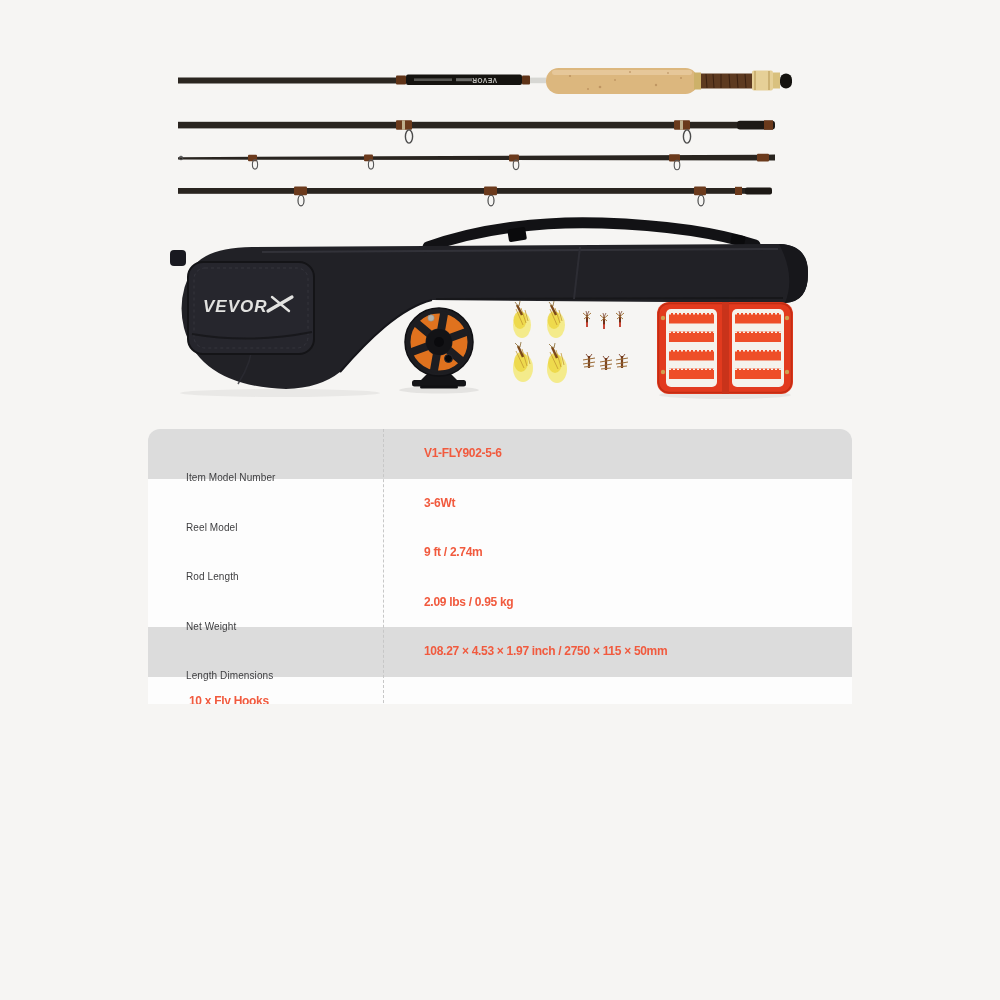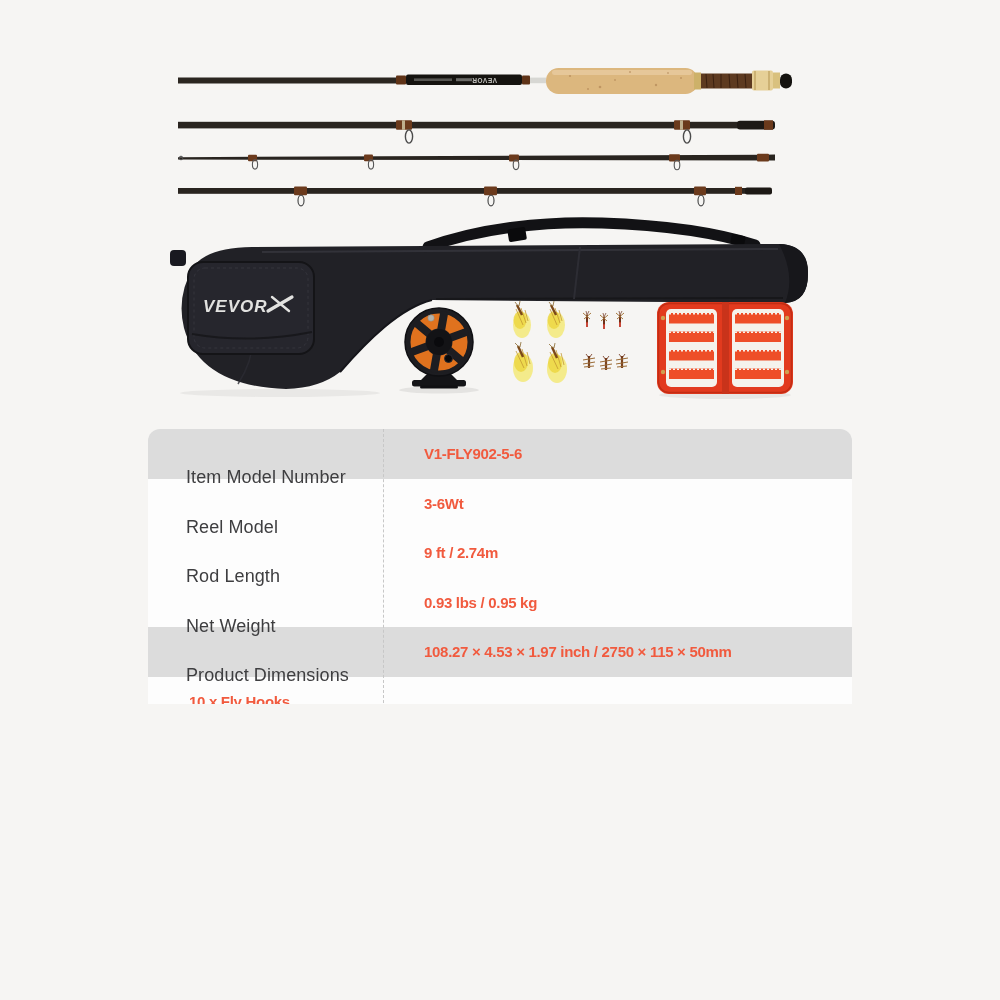--- a/index.html
+++ b/index.html
@@ -18,26 +18,26 @@
     border-radius:12px;overflow:hidden;
   }
   .spec-row{display:flex;width:100%;}
   .spec-row.gray{background:var(--row-gray);}
   .spec-row.white{background:var(--row-white);}
   .spec-row{height:49.5px;}
   .spec-row.tall{height:168.5px;}
   .label-cell{
     width:235px;box-sizing:border-box;padding-left:38px;
     display:flex;align-items:center;
-    color:var(--label-text);font-size:18px;letter-spacing:0.1px;margin-top:48px;
+    color:var(--label-text);font-size:10px;letter-spacing:0.1px;margin-top:48px;
   }
   .value-cell{
     flex:1;box-sizing:border-box;padding-left:41px;padding-right:0;
     display:flex;align-items:center;
-    color:var(--accent);font-weight:bold;font-size:15px;letter-spacing:-0.3px;
+    color:var(--accent);font-weight:bold;font-size:12px;letter-spacing:-0.3px;
     white-space:pre-line;line-height:23.5px;
   }
   .divider{
     position:absolute;left:235px;top:0;height:100%;width:0;
     border-left:1px dashed #c7c7c7;
   }
 </style>
 </head>
 <body>
 
@@ -307,24 +307,24 @@
     <div class="spec-row white">
       <div class="label-cell">Reel Model</div>
       <div class="value-cell">3-6Wt</div>
     </div>
     <div class="spec-row white">
       <div class="label-cell">Rod Length</div>
       <div class="value-cell">9 ft / 2.74m</div>
     </div>
     <div class="spec-row white">
       <div class="label-cell">Net Weight</div>
-      <div class="value-cell">0.93 lbs / 0.95 kg</div>
+      <div class="value-cell">2.09 lbs / 0.95 kg</div>
     </div>
     <div class="spec-row gray">
-      <div class="label-cell">Product Dimensions</div>
+      <div class="label-cell">Length Dimensions</div>
       <div class="value-cell">108.27 × 4.53 × 1.97 inch / 2750 × 115 × 50mm</div>
     </div>
     <div class="spec-row white tall">
       <div class="value-cell">10 x Fly Hooks
 (Made with natural feathers,
 fly lures may vary slightly in color between batches）
 1 x Rod Bag
 1 x Tackle Box
 1 x Reel</div>
     </div>

